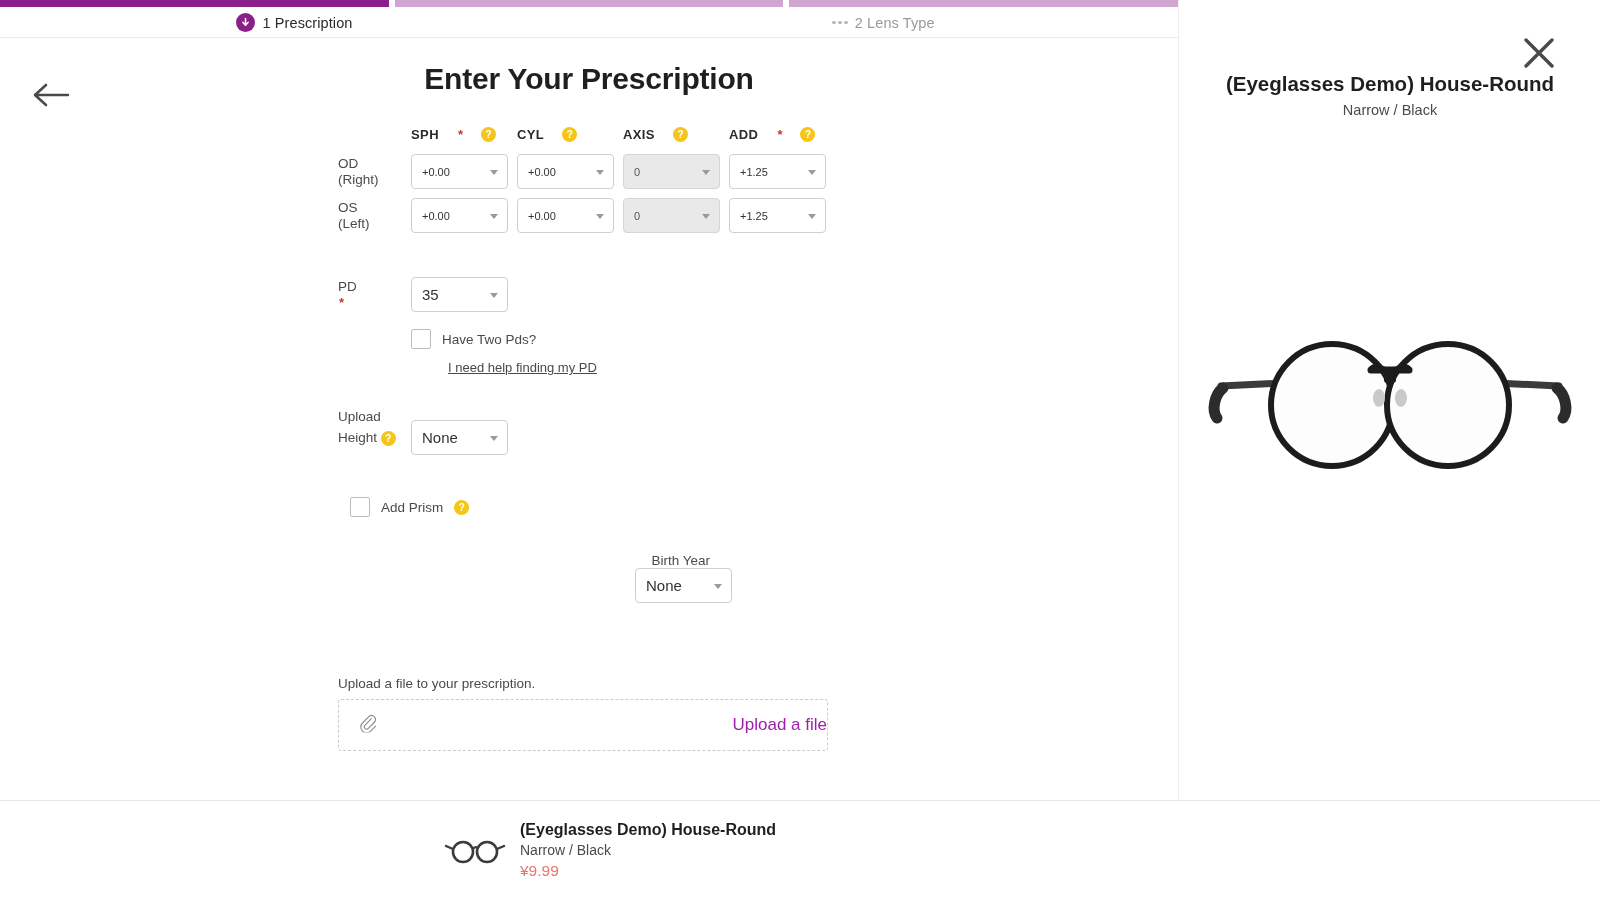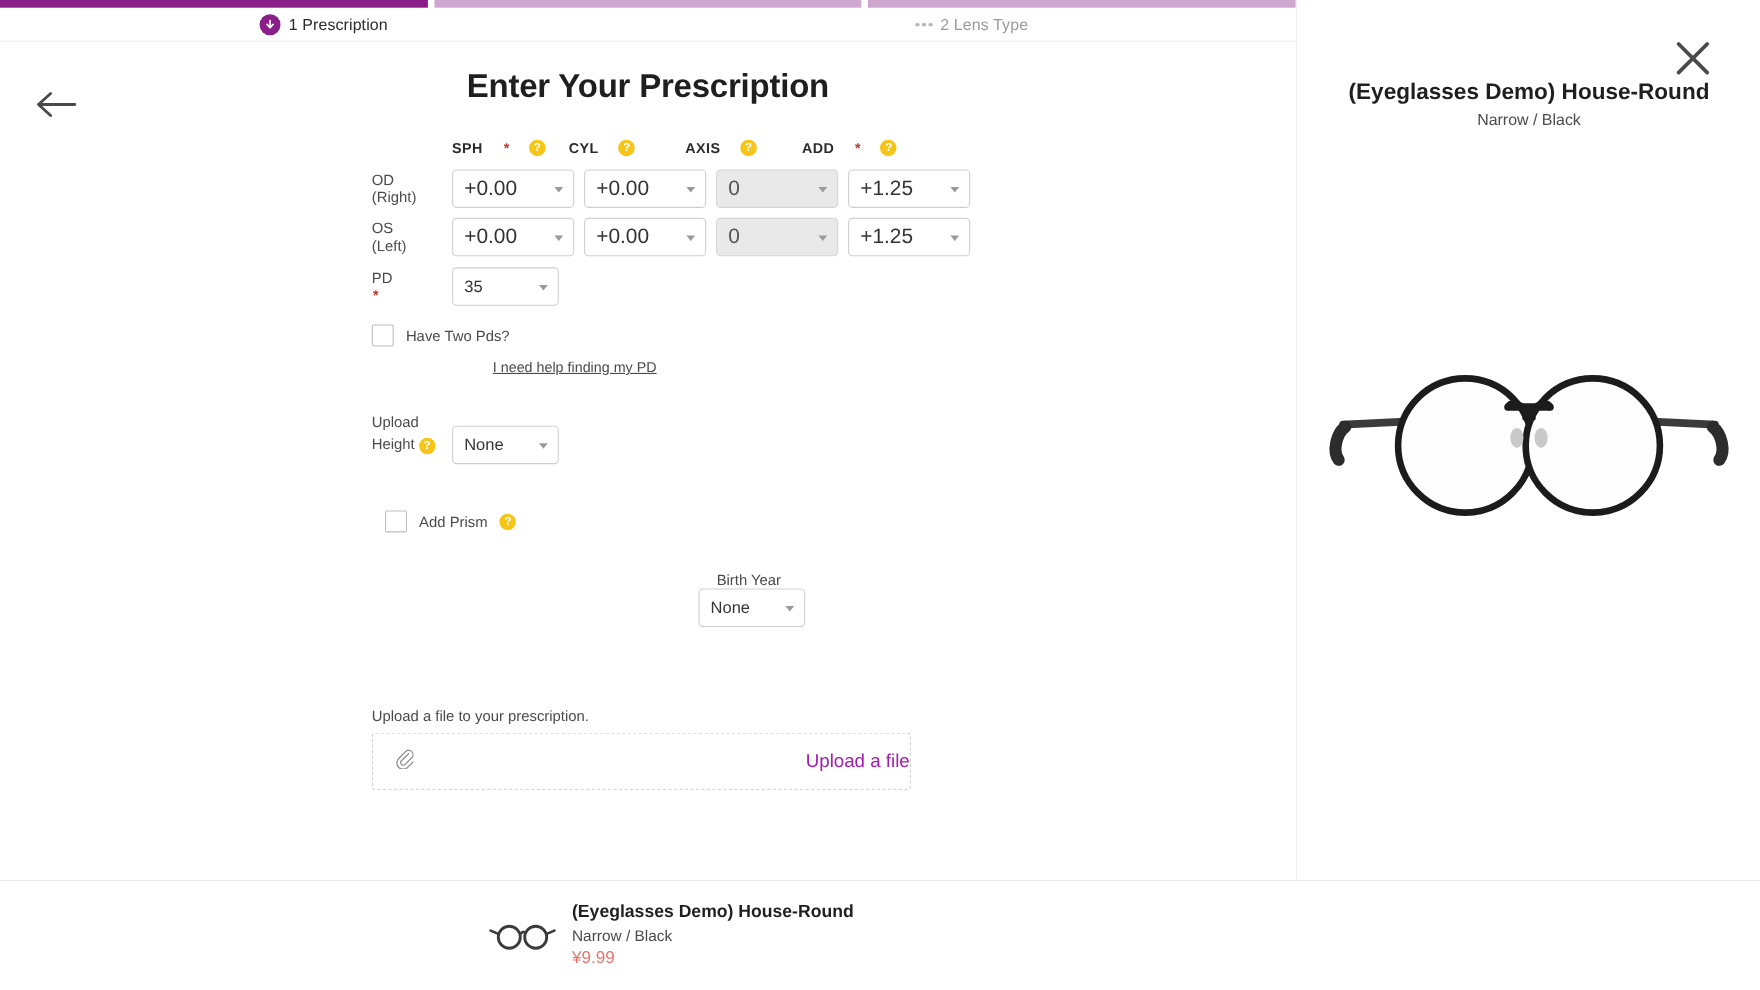--- a/index.html
+++ b/index.html
@@ -65,35 +65,35 @@
     display: inline-flex; align-items: center; justify-content: center;
     line-height: 1; flex: none; cursor: pointer;
   }
 
   
   .rx-row { display: flex; align-items: center; margin-top: 9px; }
   .rx-label { width: 73px; font-size: 13.5px; color: #4a4a4a; line-height: 16px; }
   .rx-label span { display: block; }
 
   .sel {
-    position: relative; width: 111px; height: 35px; margin-right: 9px;
+    position: relative; width: 97px; height: 35px; margin-right: 9px;
     border: 1px solid #cfcfcf; border-radius: 4px; background: #fff;
     display: flex; align-items: center; padding: 0 22px 0 10px;
-    font-size: 19px; color: #333; cursor: pointer; flex: none;
+    font-size: 11px; color: #333; cursor: pointer; flex: none;
   }
   .sel.disabled { background: #e9e9e9; color: #555; border-color: #d5d5d5; }
   .sel .caret {
     position: absolute; right: 9px; top: 50%; margin-top: -2px;
     width: 0; height: 0; border-left: 4.5px solid transparent;
     border-right: 4.5px solid transparent; border-top: 5px solid #9a9a9a;
   }
 
   
-  .pd-row { display: flex; align-items: center; margin-top: 10px; }
-  .pd-check { display: flex; align-items: center; gap: 11px; margin-top: 17px; }
+  .pd-row { display: flex; align-items: center; margin-top: 44px; }
+  .pd-check { display: flex; align-items: center; gap: 11px; margin-top: 17px; margin-left: 73px; }
   .cbox { width: 20px; height: 20px; border: 1.5px solid #bdbdbd; border-radius: 2px; background: #fff; flex: none; cursor: pointer; }
   .cbox-label { font-size: 13.5px; color: #4a4a4a; }
   .pd-help-link {
     display: inline-block; margin-top: 11px; margin-left: 110px;
     font-size: 13px; color: #4a4a4a; text-decoration: underline; cursor: pointer;
   }
 
   
   .seg-row { display: flex; align-items: flex-start; margin-top: 32px; }
   .seg-label { width: 73px; font-size: 13.5px; color: #4a4a4a; line-height: 16px; padding-top: 1px; }

